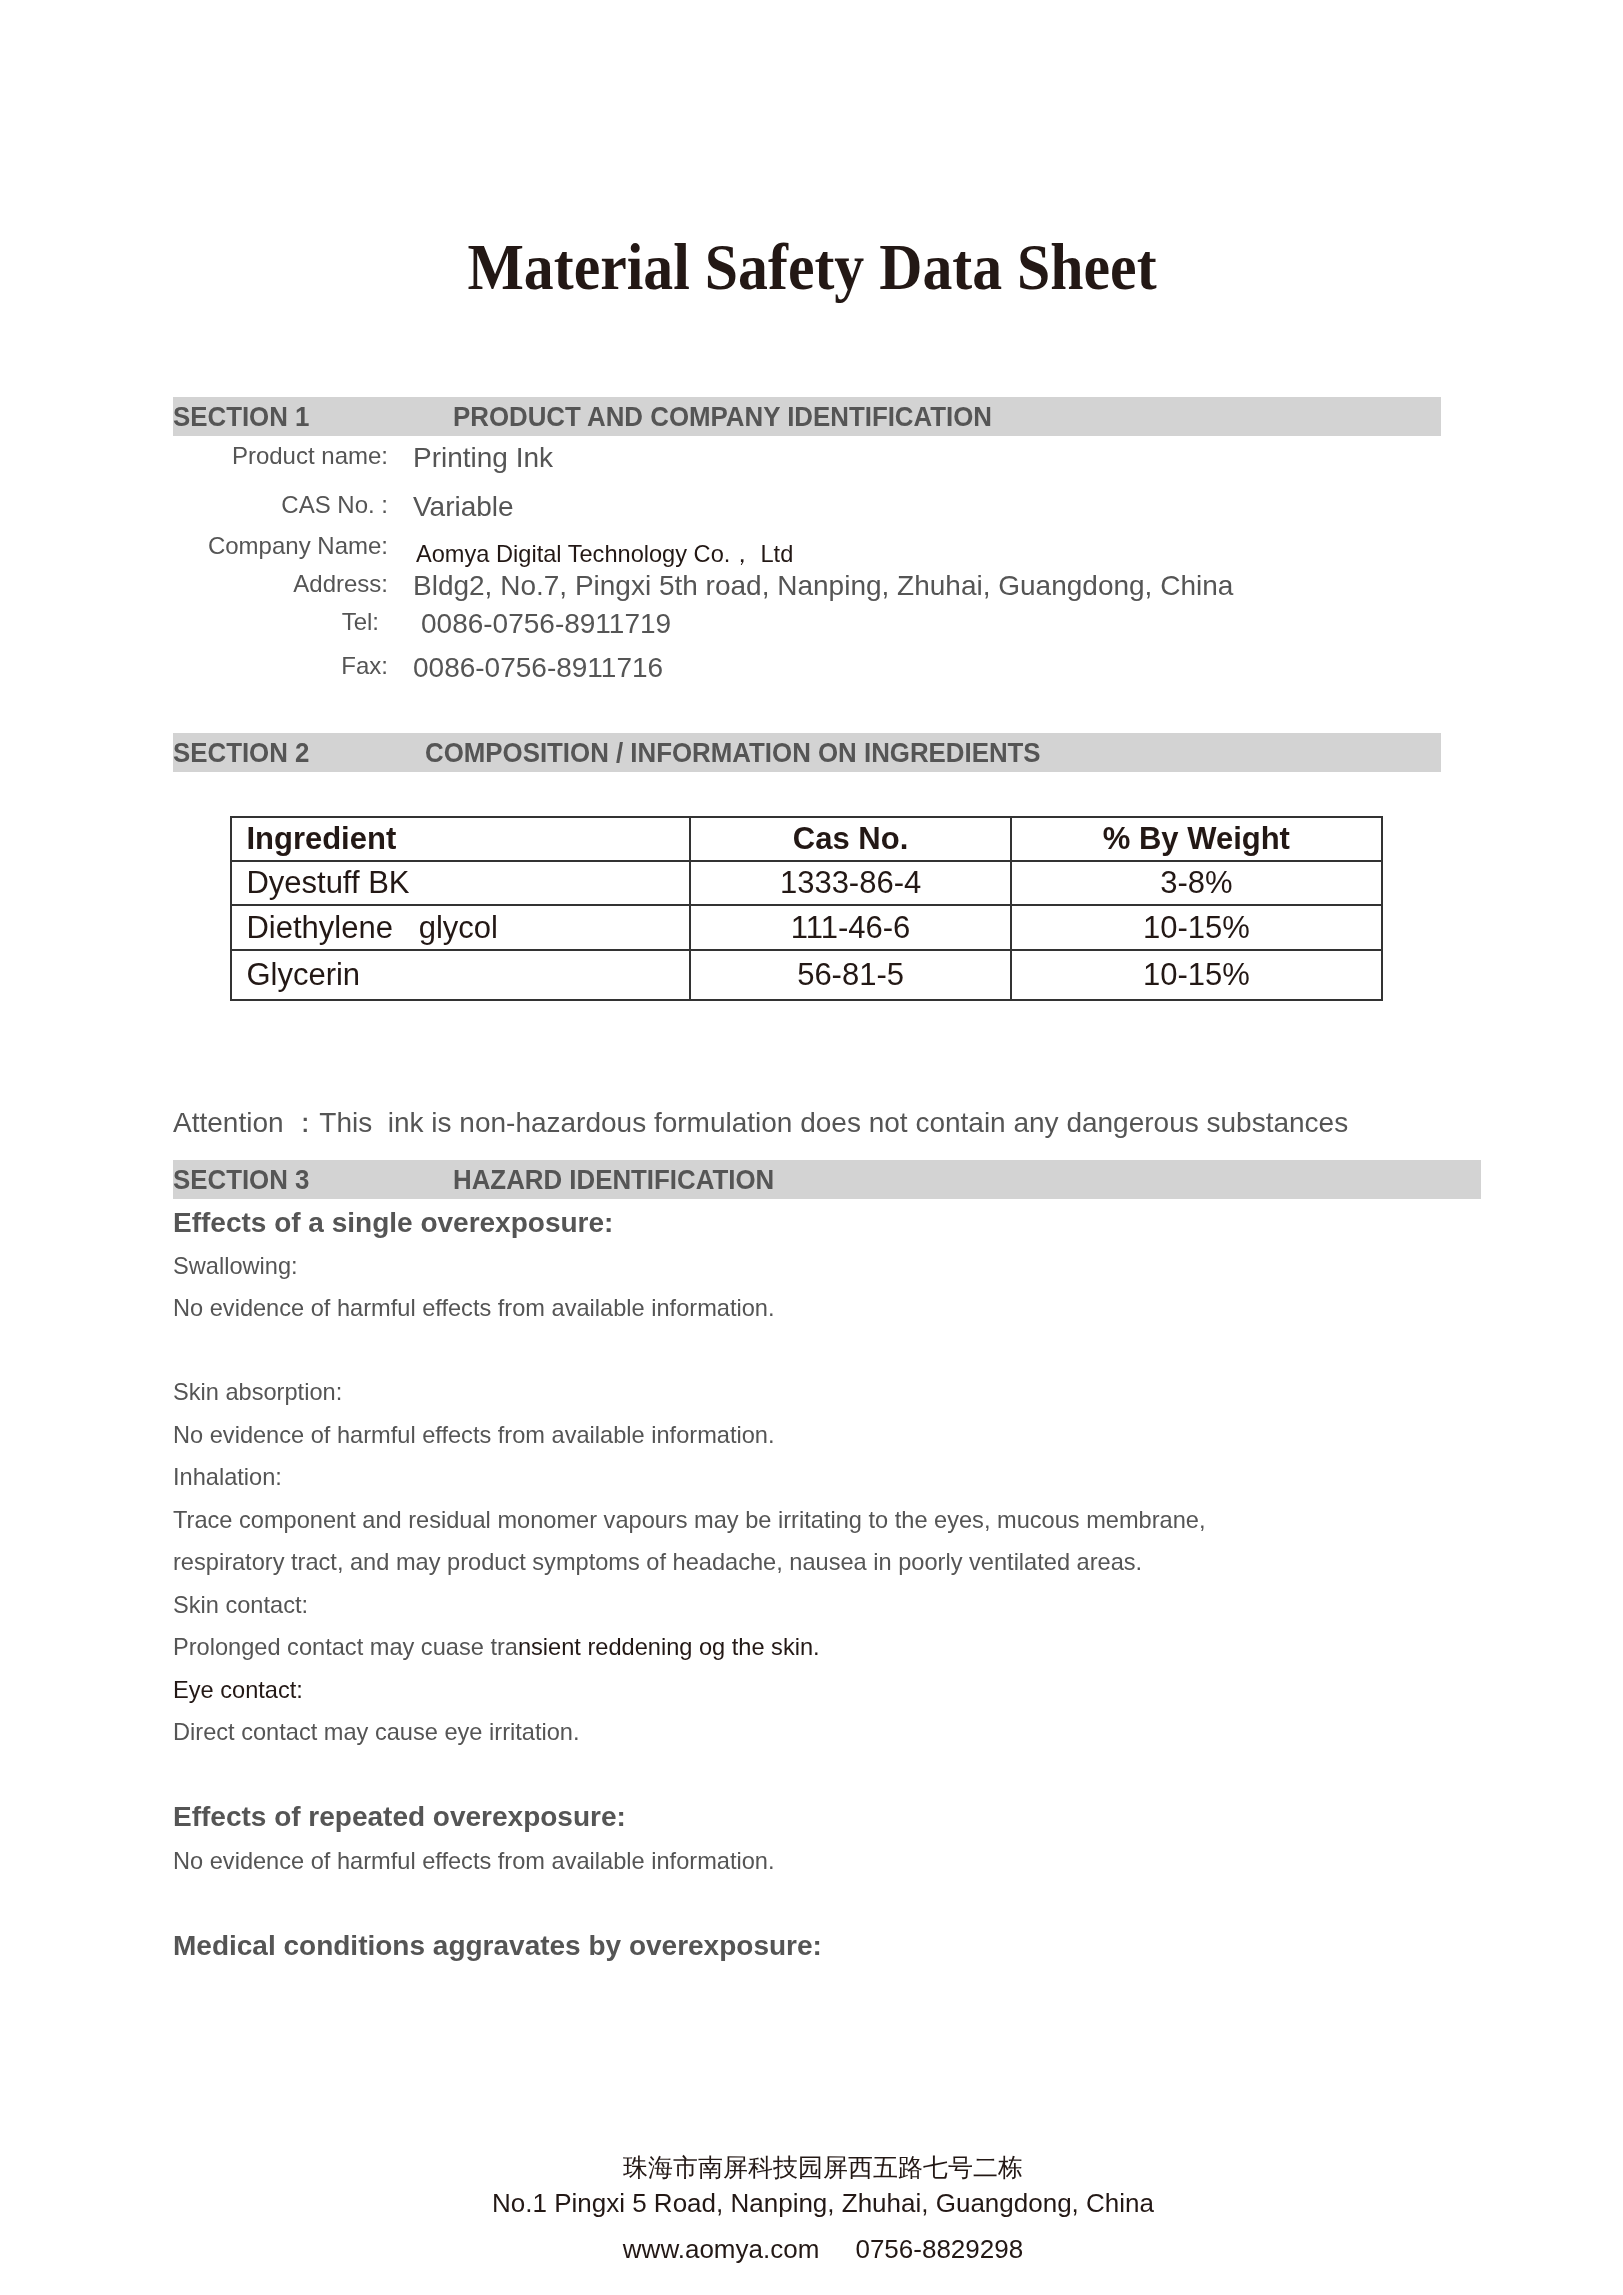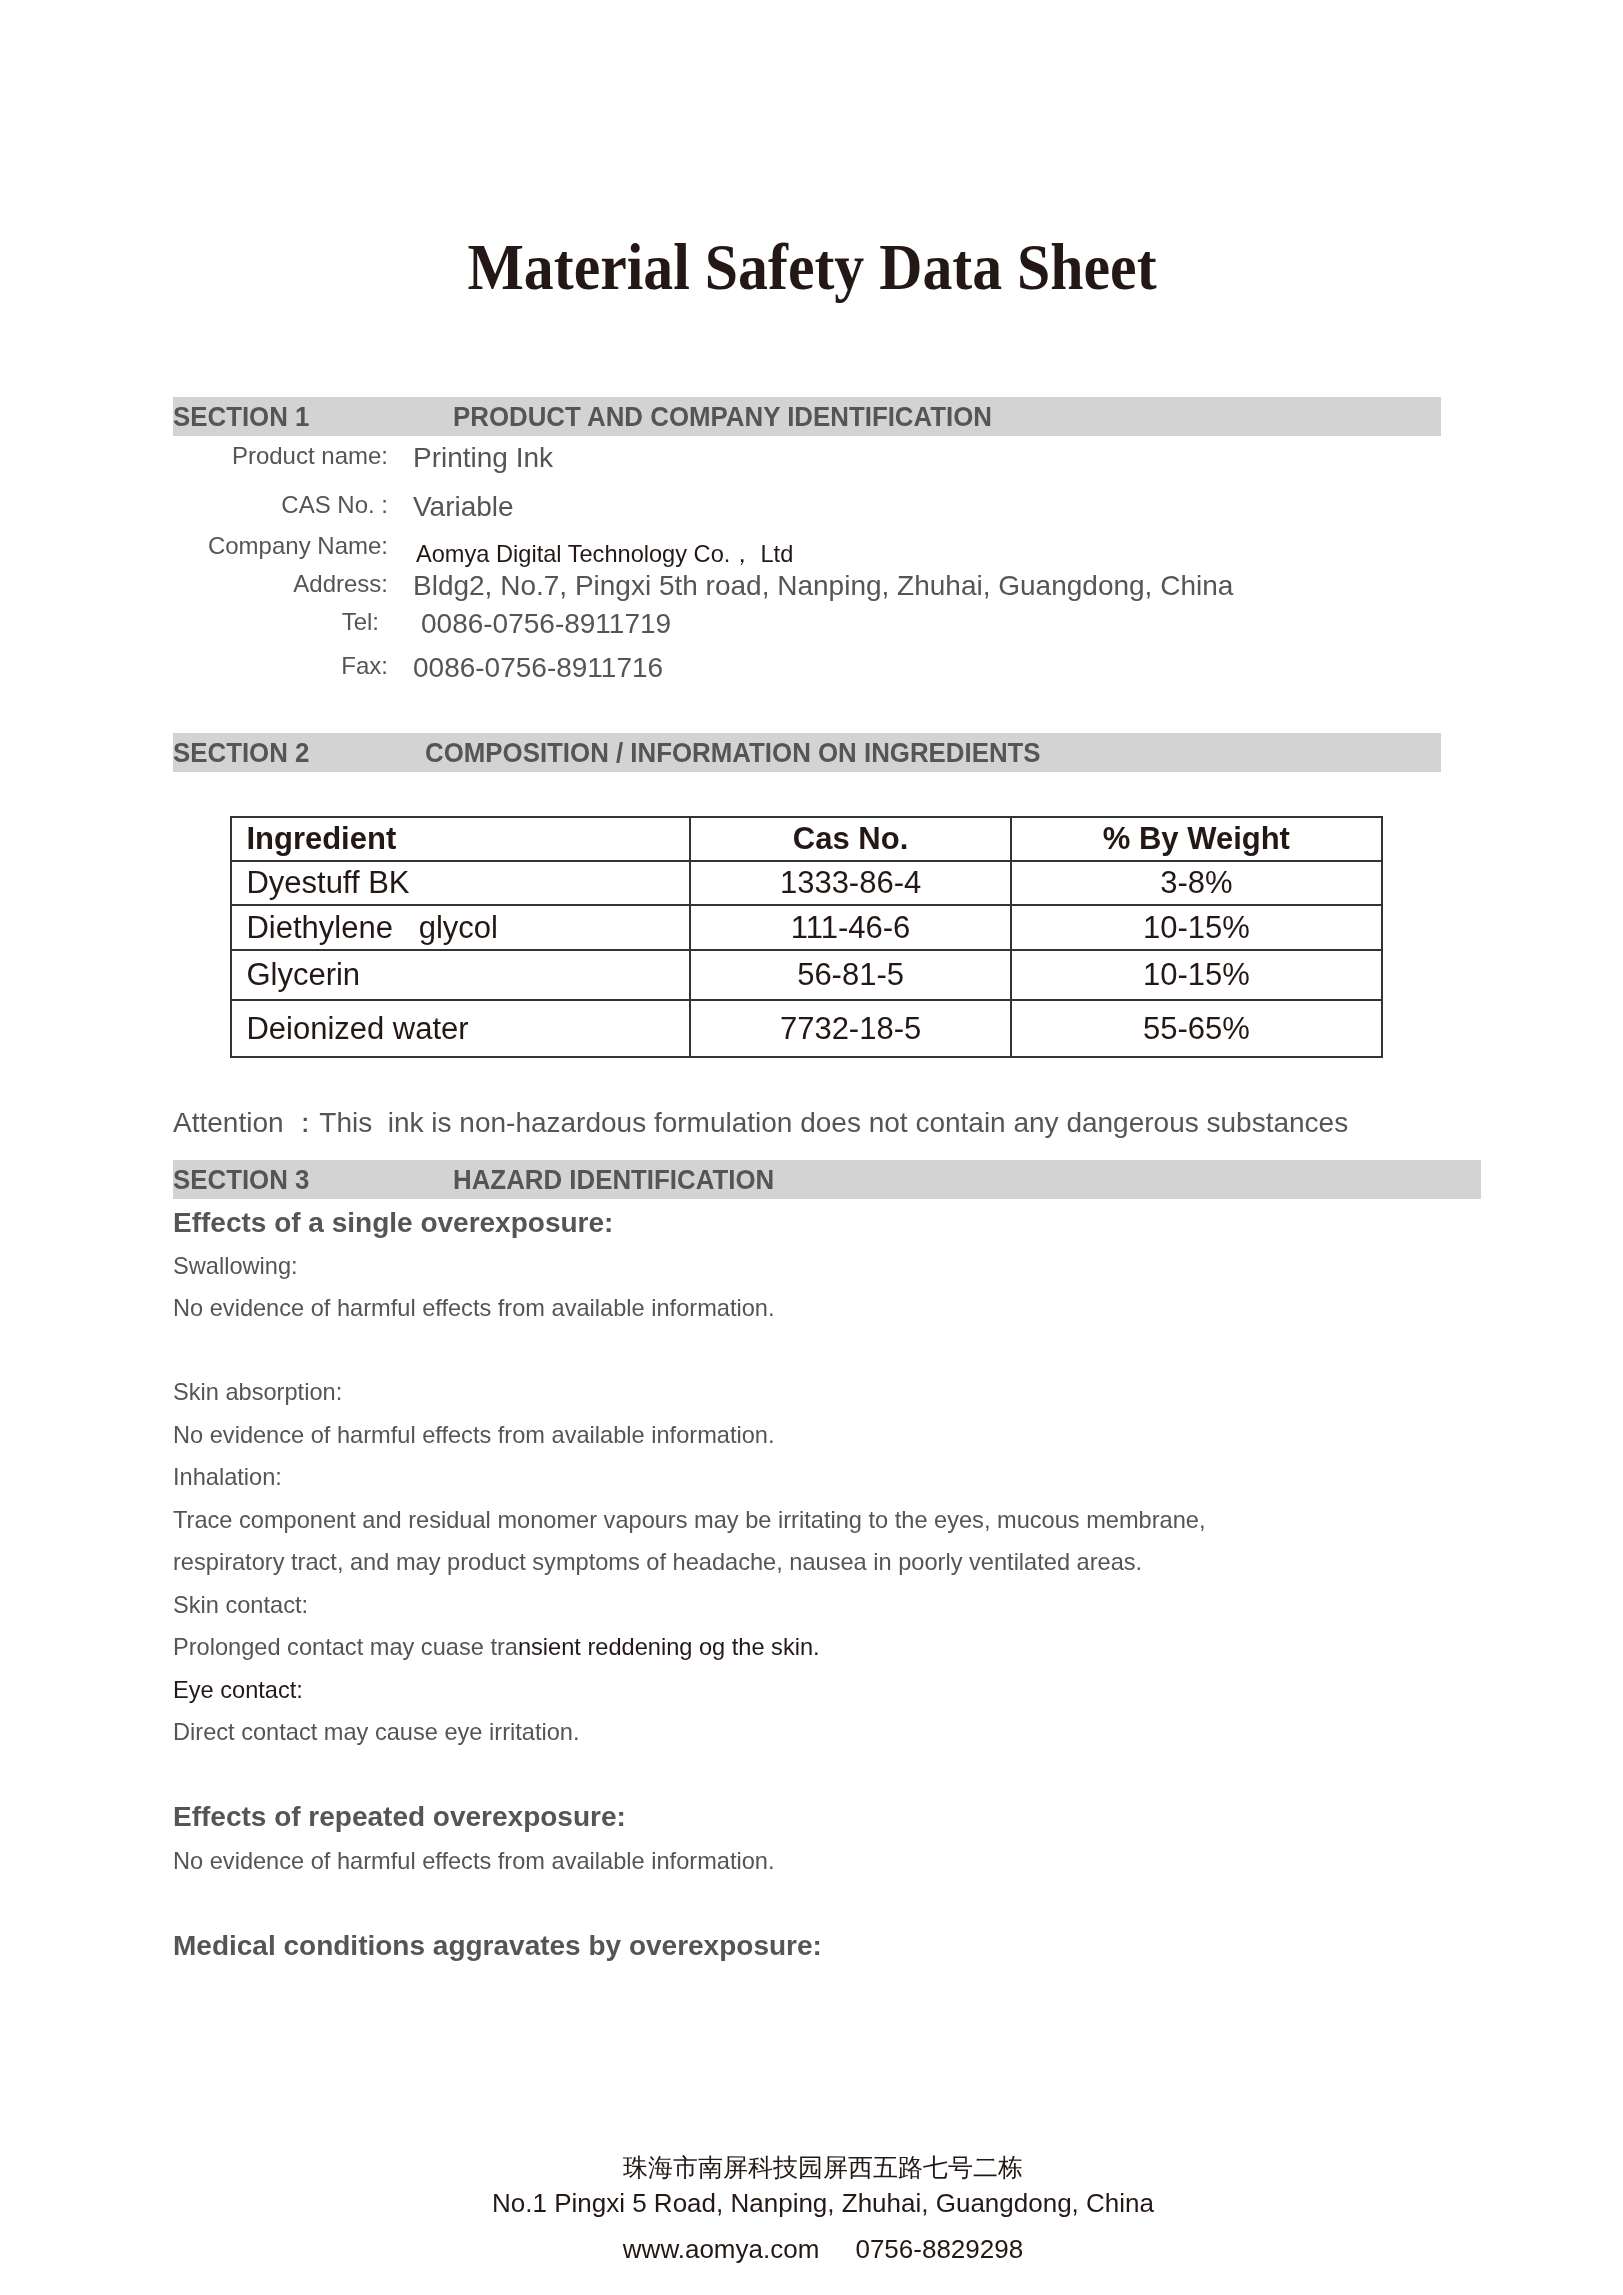--- a/index.html
+++ b/index.html
@@ -85,25 +85,20 @@
   <tr class="r2">
     <td class="l" style="white-space:pre;">Diethylene   glycol</td>
     <td class="c">111-46-6</td>
     <td class="c">10-15%</td>
   </tr>
   <tr class="r3">
     <td class="l">Glycerin</td>
     <td class="c">56-81-5</td>
     <td class="c">10-15%</td>
   </tr>
-  <tr class="r4">
-    <td class="l">Deionized water</td>
-    <td class="c">7732-18-5</td>
-    <td class="c">55-65%</td>
-  </tr>
 </tbody>
   </table>
 
 <div class="abs attn" style="left:173px; top:1104px;"><span>Attention ：</span><span>This  ink is non-hazardous formulation does not contain any dangerous substances</span></div>
 
 <div class="bar" style="top:1160px;padding-left:40px;">
   <span class="num">SECTION 3</span>
   <span class="ttl" style="left:280px;">HAZARD IDENTIFICATION</span>
 </div>
 

